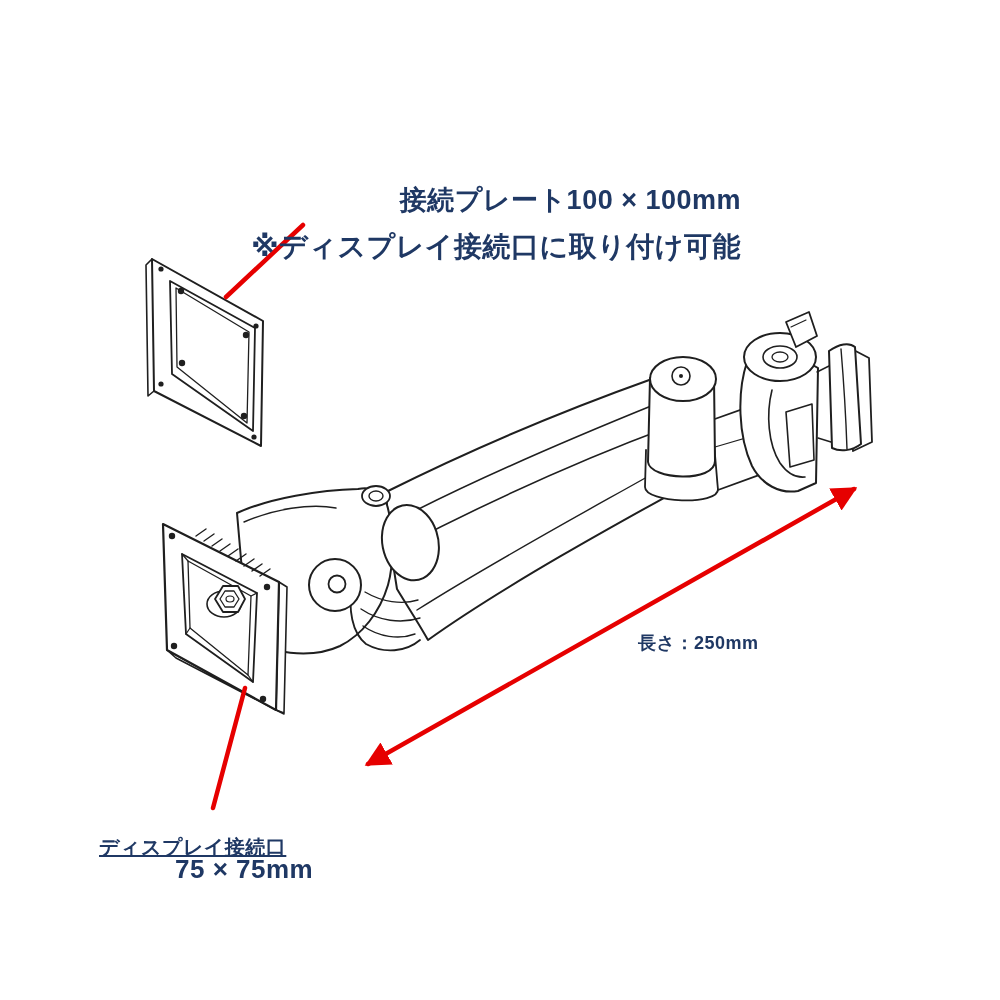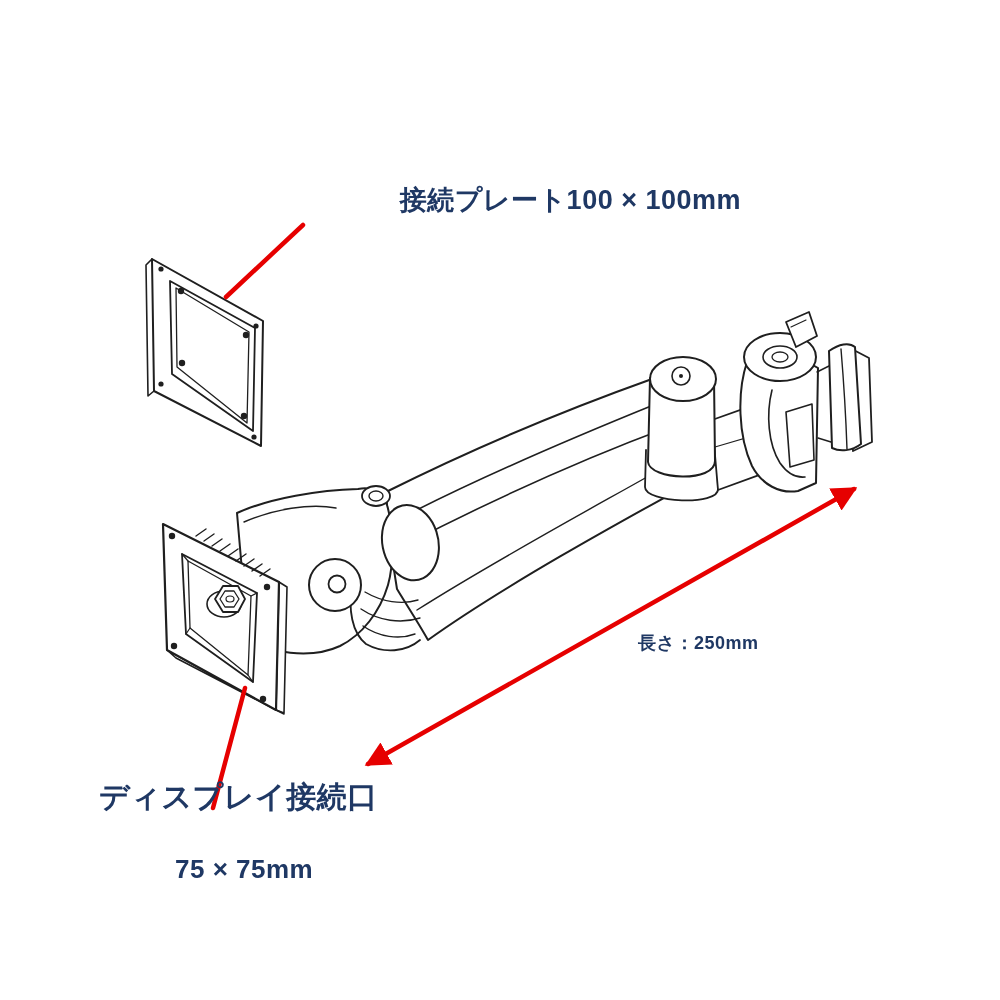--- a/index.html
+++ b/index.html
@@ -17,21 +17,21 @@
     line-height:1.1;
   }
   #ann-top{
     left:141px;top:138px;width:600px;
     text-align:right;
     margin-top:48px;
   }
   #ann-top .l1{font-size:27px;}
   #ann-top .l2{font-size:28px;margin-top:16px;}
   #ann-length{left:638px;top:634px;font-size:18px;}
-  #ann-disp-title{left:99px;top:780px;font-size:30px;}
+  #ann-disp-title{left:99px;top:836px;font-size:20px;text-decoration:underline;}
   #ann-disp-size{left:175px;top:855px;font-size:26px;}
 </style>
 </head>
 <body>
 
 <svg id="drawing" viewBox="0 0 1000 1000" xmlns="http://www.w3.org/2000/svg">
   <defs>
     <marker id="arrowhead" viewBox="0 0 10 10" refX="8.5" refY="5" markerWidth="5.6" markerHeight="5.6" orient="auto-start-reverse">
       <path d="M0,0 L10,5 L0,10 Z" fill="#e60000"></path>
     </marker>
@@ -137,19 +137,20 @@
 
   <g stroke="#e60000" stroke-linecap="round">
     <line x1="303" y1="225" x2="226" y2="297" stroke-width="4.5"></line>
     <line x1="245" y1="688" x2="213" y2="808" stroke-width="4.5"></line>
     <line x1="368" y1="764" x2="854" y2="489" stroke-width="4.5" marker-start="url(#arrowhead)" marker-end="url(#arrowhead)"></line>
   </g>
 </svg>
 
 <div id="ann-top" class="ann">
   <div class="l1">接続プレート100 × 100mm</div>
+  <div class="l2">※ディスプレイ接続口に取り付け可能</div>
 </div>
 
 <div id="ann-length" class="ann">長さ：250mm</div>
 
 <div id="ann-disp-title" class="ann">ディスプレイ接続口</div>
 
 <div id="ann-disp-size" class="ann">75 × 75mm</div>
 
 </body></html>

